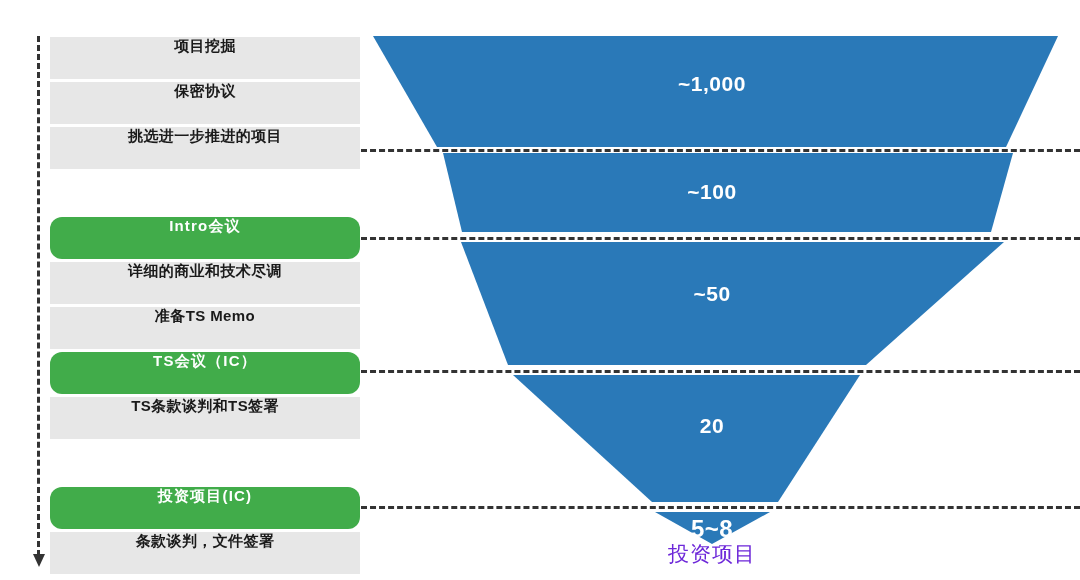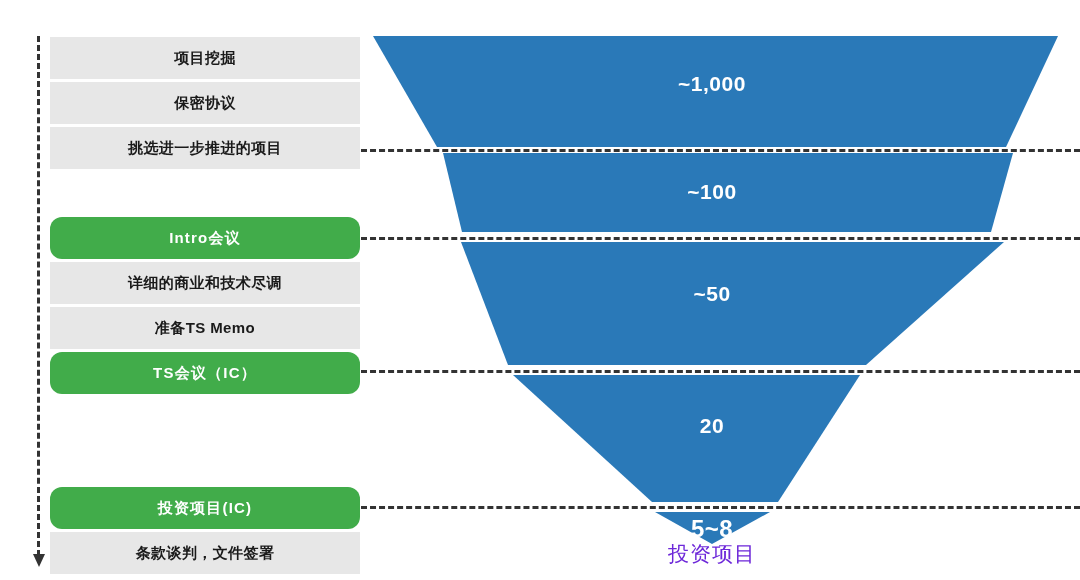--- a/index.html
+++ b/index.html
@@ -27,21 +27,20 @@
     width: 372px;
     height: 580px;
   }
   .stage-row {
     position: absolute;
     left: 50px;
     width: 310px;
     height: 42px;
     background: #e7e7e7;
     display: flex;
-    align-items: center;
     justify-content: center;
     box-sizing: border-box;
   }
   .stage-row.highlight {
     background: #41ac4a;
     border-radius: 12px;
   }
   .stage-label {
     font-size: 15px;
     color: #1a1a1a;
@@ -157,20 +156,23 @@
       </div>
     <div class="stage-row" style="top:262px;">
         <span class="stage-label">详细的商业和技术尽调</span>
       </div>
     <div class="stage-row" style="top:307px;">
         <span class="stage-label">准备TS Memo</span>
       </div>
     <div class="stage-row highlight" style="top:352px;">
         <span class="stage-label">TS会议（IC）</span>
       </div>
+    <div class="stage-row" style="top:397px;">
+        <span class="stage-label">TS条款谈判和TS签署</span>
+      </div>
     <div class="stage-row highlight" style="top:487px;">
         <span class="stage-label">投资项目(IC)</span>
       </div>
     <div class="stage-row" style="top:532px;">
         <span class="stage-label">条款谈判，文件签署</span>
       </div>
   </div>
 
   <div class="connector" style="top:149px; width:719px;"></div>
   <div class="connector" style="top:237px; width:719px;"></div>

